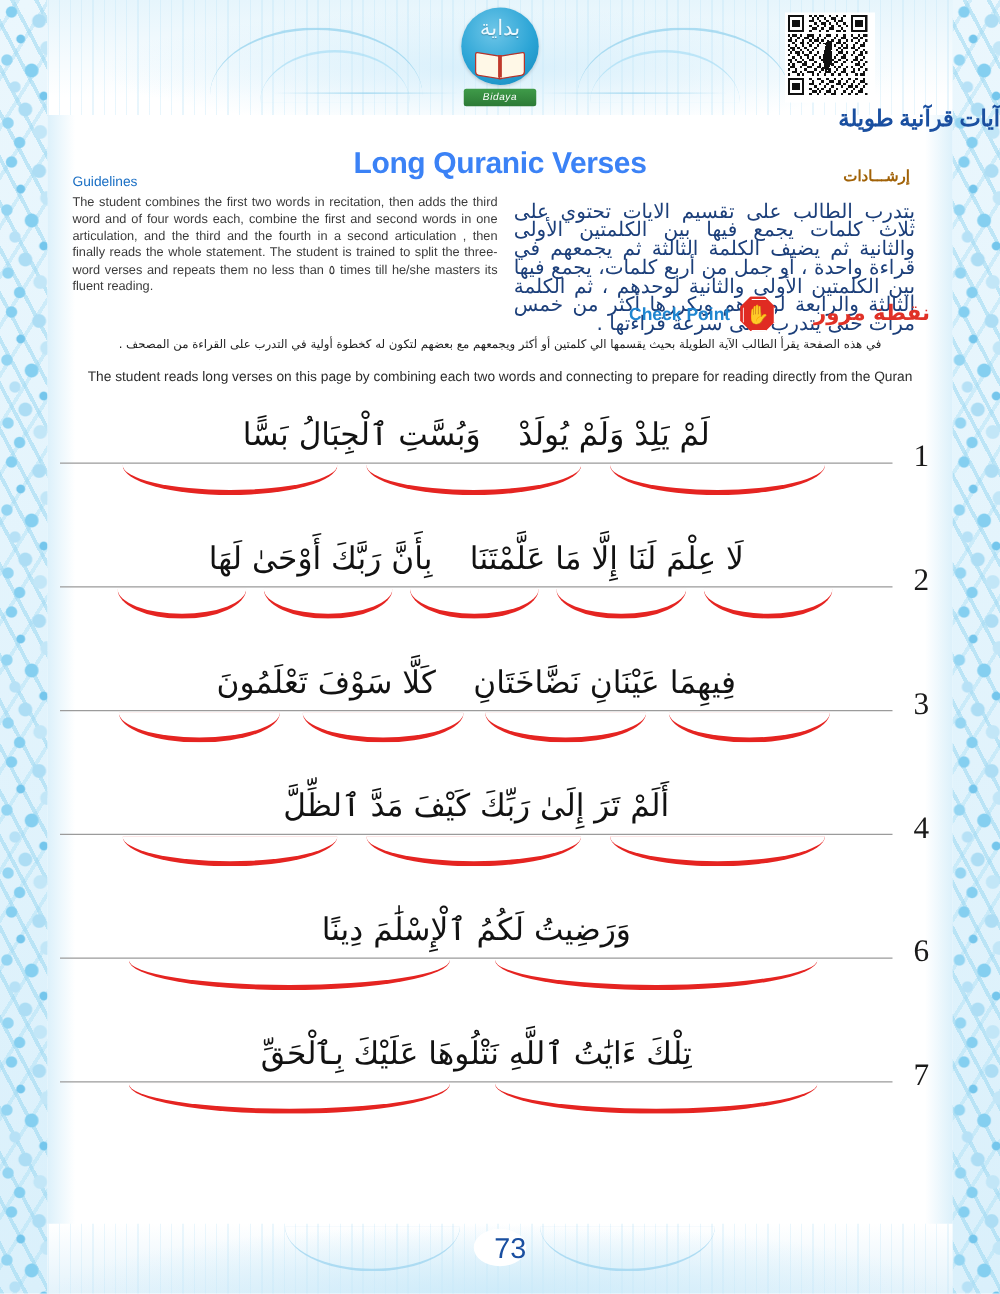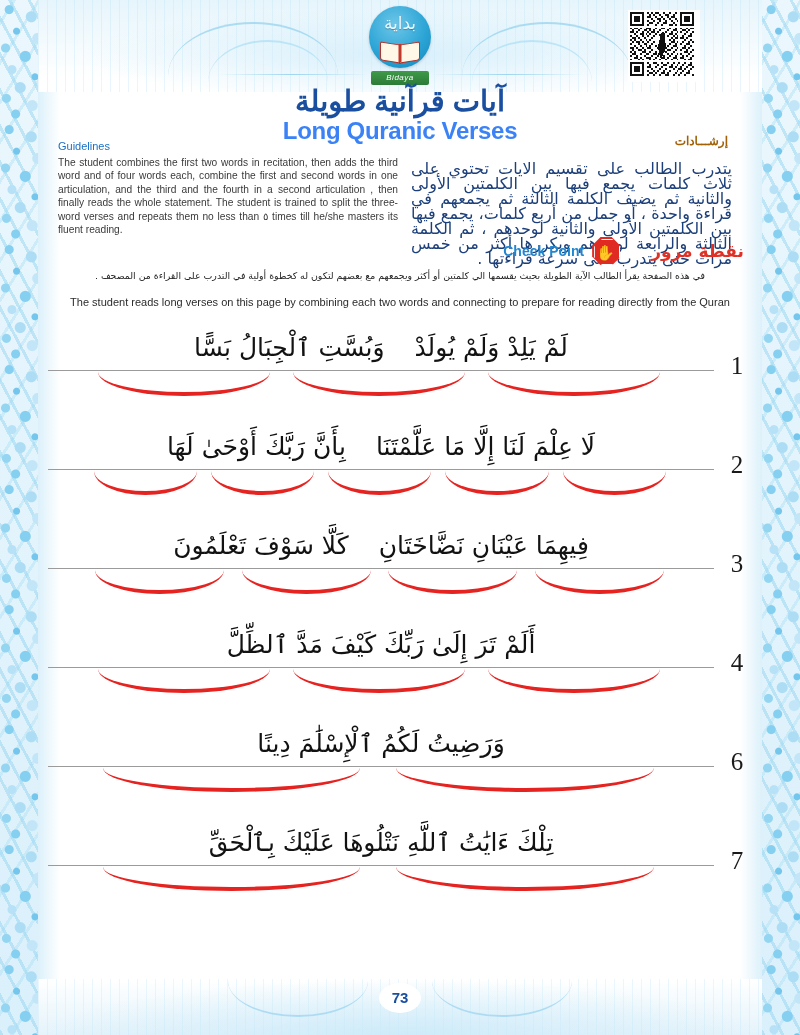--- a/index.html
+++ b/index.html
@@ -111,22 +111,22 @@
   }
 
   .qr{
     position:absolute;right:62px;top:10px;width:68px;height:68px;
     background:#fff;padding:2px;
   }
   .qr svg{display:block;}
 
   
   .title-ar{
-    position:absolute;left:0;right:0;top:84px;text-align:center;
-    font-family:Liberation Sans, sans-serif;font-size:29px;font-weight:bold;
+    position:absolute;left:0;right:0;top:84px;
+    font-family:Liberation Serif, serif;font-size:18px;font-weight:bold;
     color:#1a4fa0;direction:rtl;letter-spacing:0;
   }
   .title-en{
     position:absolute;left:0;right:0;top:117px;text-align:center;
     font-size:24px;font-weight:bold;color:#3b82f6;
     letter-spacing:-.3px;
   }
 
   
   .guide-en{position:absolute;left:58px;top:140px;width:340px;}
@@ -223,22 +223,22 @@
   }
   .footer .fswirl{
     position:absolute;bottom:18px;height:34px;width:140px;
     border-bottom:2px solid rgba(160,214,240,.8);
     border-radius:50%/0 0 100% 100%;
   }
   .footer .fswirl.l{left:190px;}
   .footer .fswirl.r{right:190px;}
   .pagenum{
     position:absolute;left:50%;transform:translateX(-50%);bottom:22px;
-    width:42px;height:30px;line-height:30px;text-align:center;
-    font-size:15px;font-weight:bold;color:#1a4fa0;background:#fff;
+    width:42px;height:30px;line-height:30px;text-align:right;
+    font-size:23px;font-weight:normal;color:#1a4fa0;background:#fff;
     border-radius:50%;
   }
 </style>
 </head>
 <body>
 
 <div class="page">
 
   <div class="border-strip border-left"></div>
   <div class="border-fade l"></div>

